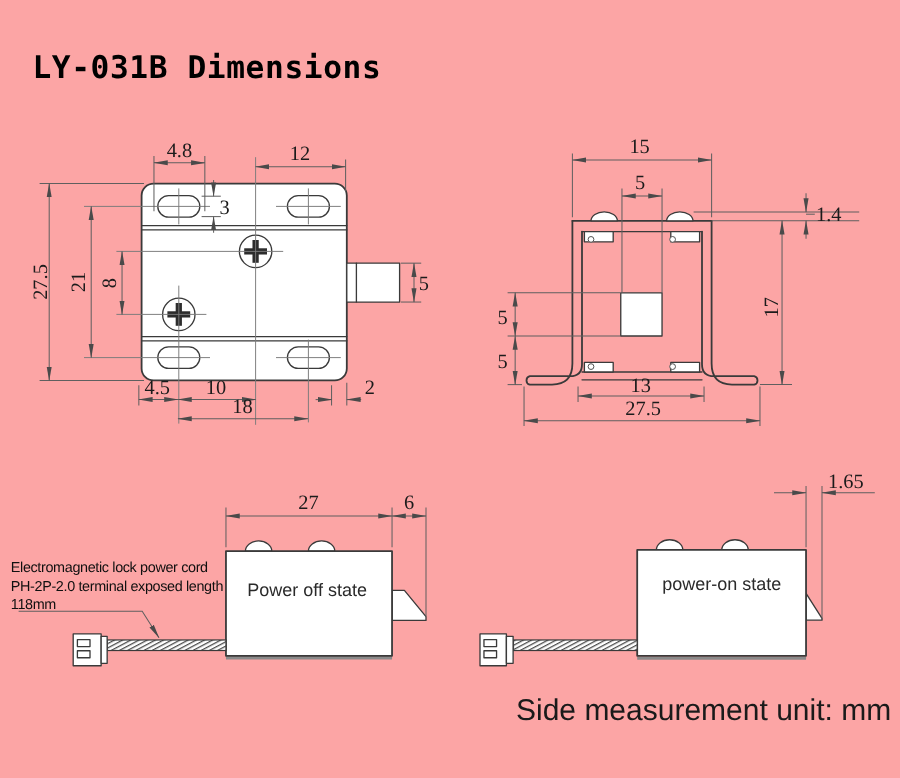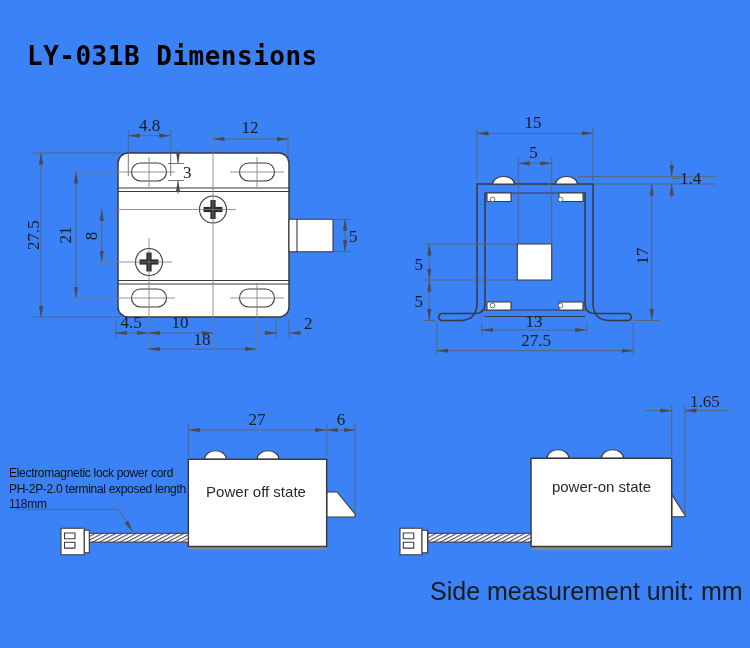--- a/index.html
+++ b/index.html
@@ -1,16 +1,16 @@
 <!DOCTYPE html>
 <html><head>
 <meta charset="utf-8">
 <style>
   html,body{margin:0;padding:0;background:#fff;}
-  #stage{position:relative;width:750px;height:648px;background:#3b82f6;overflow:hidden;}
+  #stage{position:relative;width:750px;height:648px;background:#fca5a5;overflow:hidden;}
   svg{display:block;}
   .part{fill:none;stroke:#3a3a3a;stroke-width:1.5;stroke-linejoin:round;stroke-linecap:round;}
   .p2{stroke-width:1.1;}
   .wfill{fill:#ffffff;}
   .crossfill{fill:#2d2d2d;stroke:none;}
   g.cl line{stroke:#7a7a7a;stroke-width:0.8;}
   g.dims line, g.dims polyline{stroke:#5f5f5f;stroke-width:0.85;fill:none;}
   text.dimtext{font-family:"Liberation Serif",serif;font-size:17px;fill:#1b1b1b;}
   text.title-text{font-family:"DejaVu Sans Mono",monospace;font-weight:bold;font-size:26px;fill:#000;letter-spacing:0.5px;}
   text.state-label{font-family:"Liberation Sans",sans-serif;font-size:15px;fill:#2a2a2a;}

